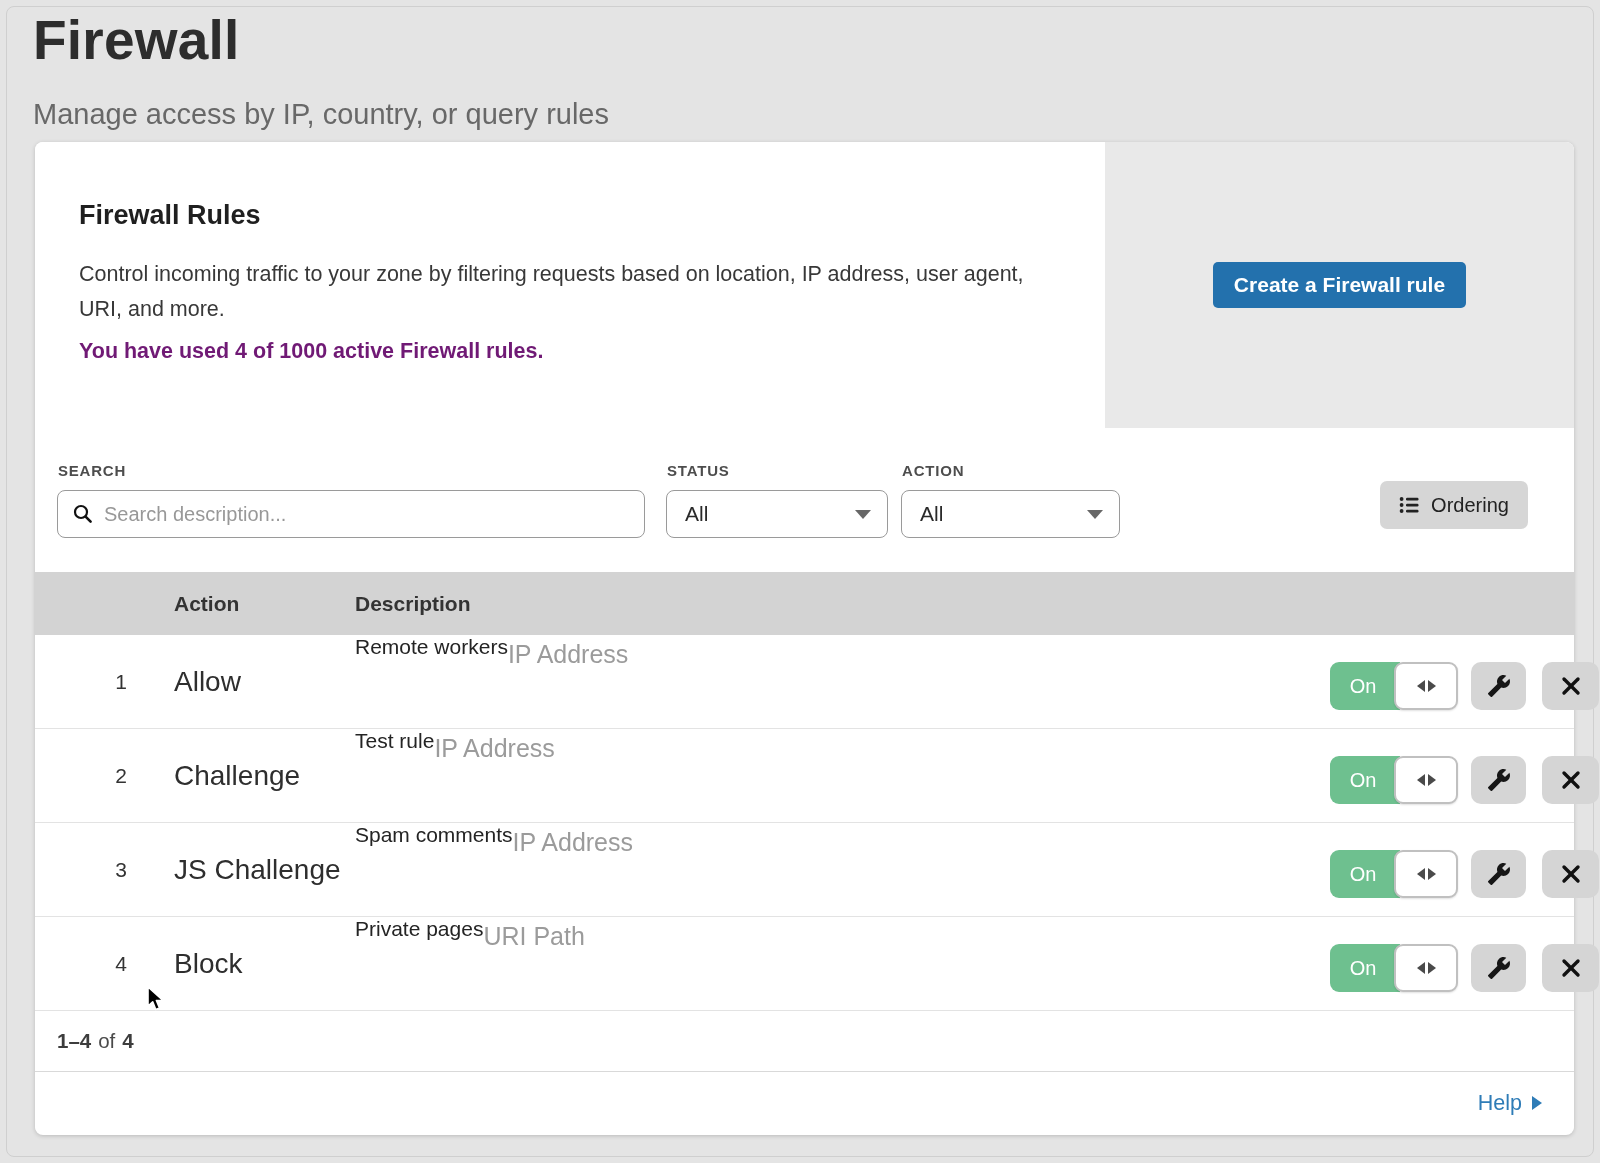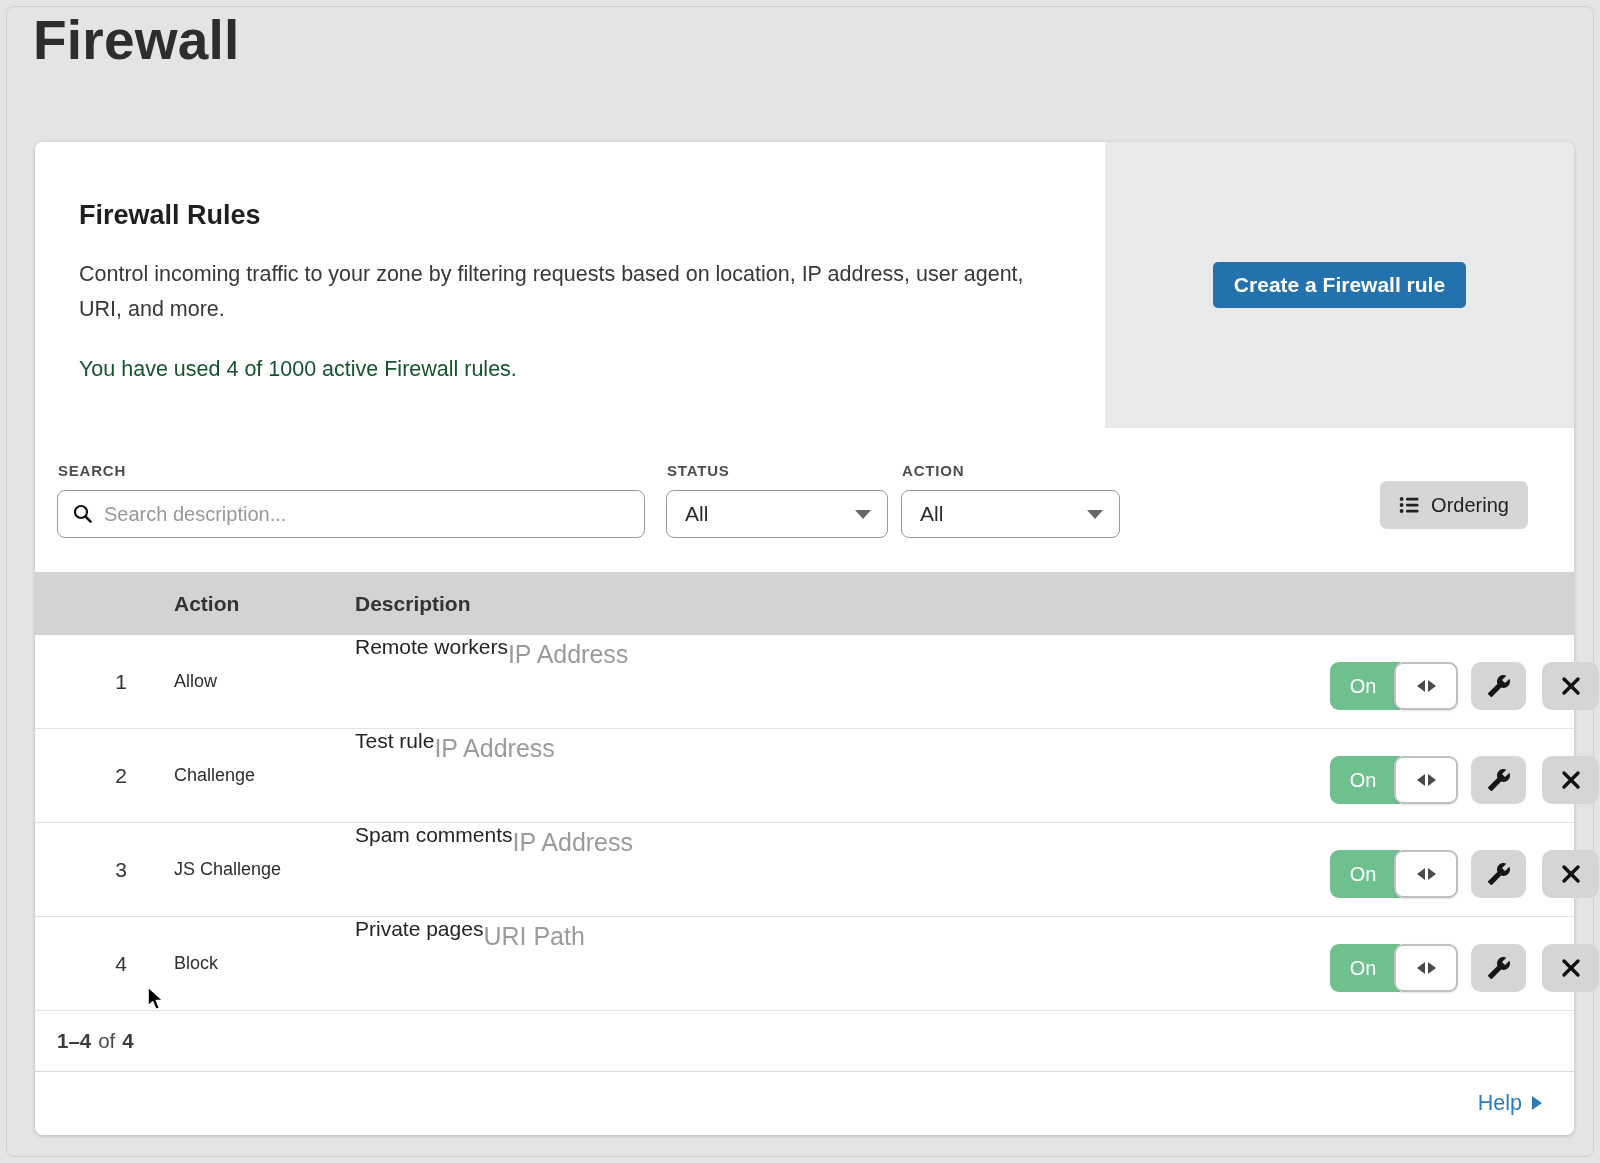--- a/index.html
+++ b/index.html
@@ -32,21 +32,21 @@
 
   
   .hero { display:flex; height:286px; }
   .hero-left {
     width:1070px; background:#fff;
     border-top-left-radius:8px;
     padding:58px 40px 0 44px;
   }
   .hero-title { font-size:27px; font-weight:700; color:#1f1f1f; }
   .hero-desc { margin-top:26px; font-size:21.5px; line-height:35px; color:#383838; max-width:950px; }
-  .hero-usage { margin-top:30px; font-size:21.5px; font-weight:400; color:#14532d; }
+  .hero-usage { margin-top:12px; font-size:21.5px; font-weight:700; color:#701a75; }
   .hero-right {
     flex:1; background:#e9e9e9;
     border-top-right-radius:8px;
     display:flex; align-items:center; justify-content:center;
   }
   .create-btn {
     width:253px; height:46px; border:none; cursor:pointer;
     background:#2371ad; color:#fff;
     font-family:inherit; font-size:21px; font-weight:700;
     border-radius:5px;
@@ -106,21 +106,21 @@
     position:relative; height:94px; background:#fff;
     border-bottom:1px solid #e3e3e3;
   }
   .cell-num {
     position:absolute; left:40px; width:52px; top:0; height:100%;
     display:flex; align-items:center; justify-content:flex-end;
     font-size:21px; color:#333;
   }
   .cell-action {
     position:absolute; left:139px; top:0; height:100%;
-    display:flex; align-items:center; font-size:18px; color:#2e2e2e;
+    display:flex; align-items:center; font-size:28px; color:#2e2e2e;
   }
   .cell-desc {
     position:absolute; left:320px; top:0; height:100%;
     display:flex; flex-direction:row; justify-content:center;
   }
   .desc-title { font-size:21px; color:#242424; }
   .desc-sub { font-size:25px; color:#9b9b9b; margin-top:5px; }
 
   .cell-controls {
     position:absolute; right:0; top:4px; height:100%; width:1488px; pointer-events:none;
@@ -177,20 +177,21 @@
   
   .cursor { position:absolute; left:146px; top:986px; pointer-events:none; }
 </style>
 </head>
 <body>
 
 <div class="window-frame"></div>
 
 <header class="page-header">
   <div class="page-title">Firewall</div>
+  <div class="page-subtitle">Manage access by IP, country, or query rules</div>
 </header>
 
 <main class="card">
 
   <section class="hero">
     <div class="hero-left">
       <h2 class="hero-title">Firewall Rules</h2>
       <p class="hero-desc">Control incoming traffic to your zone by filtering requests based on location, IP address, user agent, URI, and more.</p>
       <p class="hero-usage">You have used 4 of 1000 active Firewall rules.</p>
     </div>

